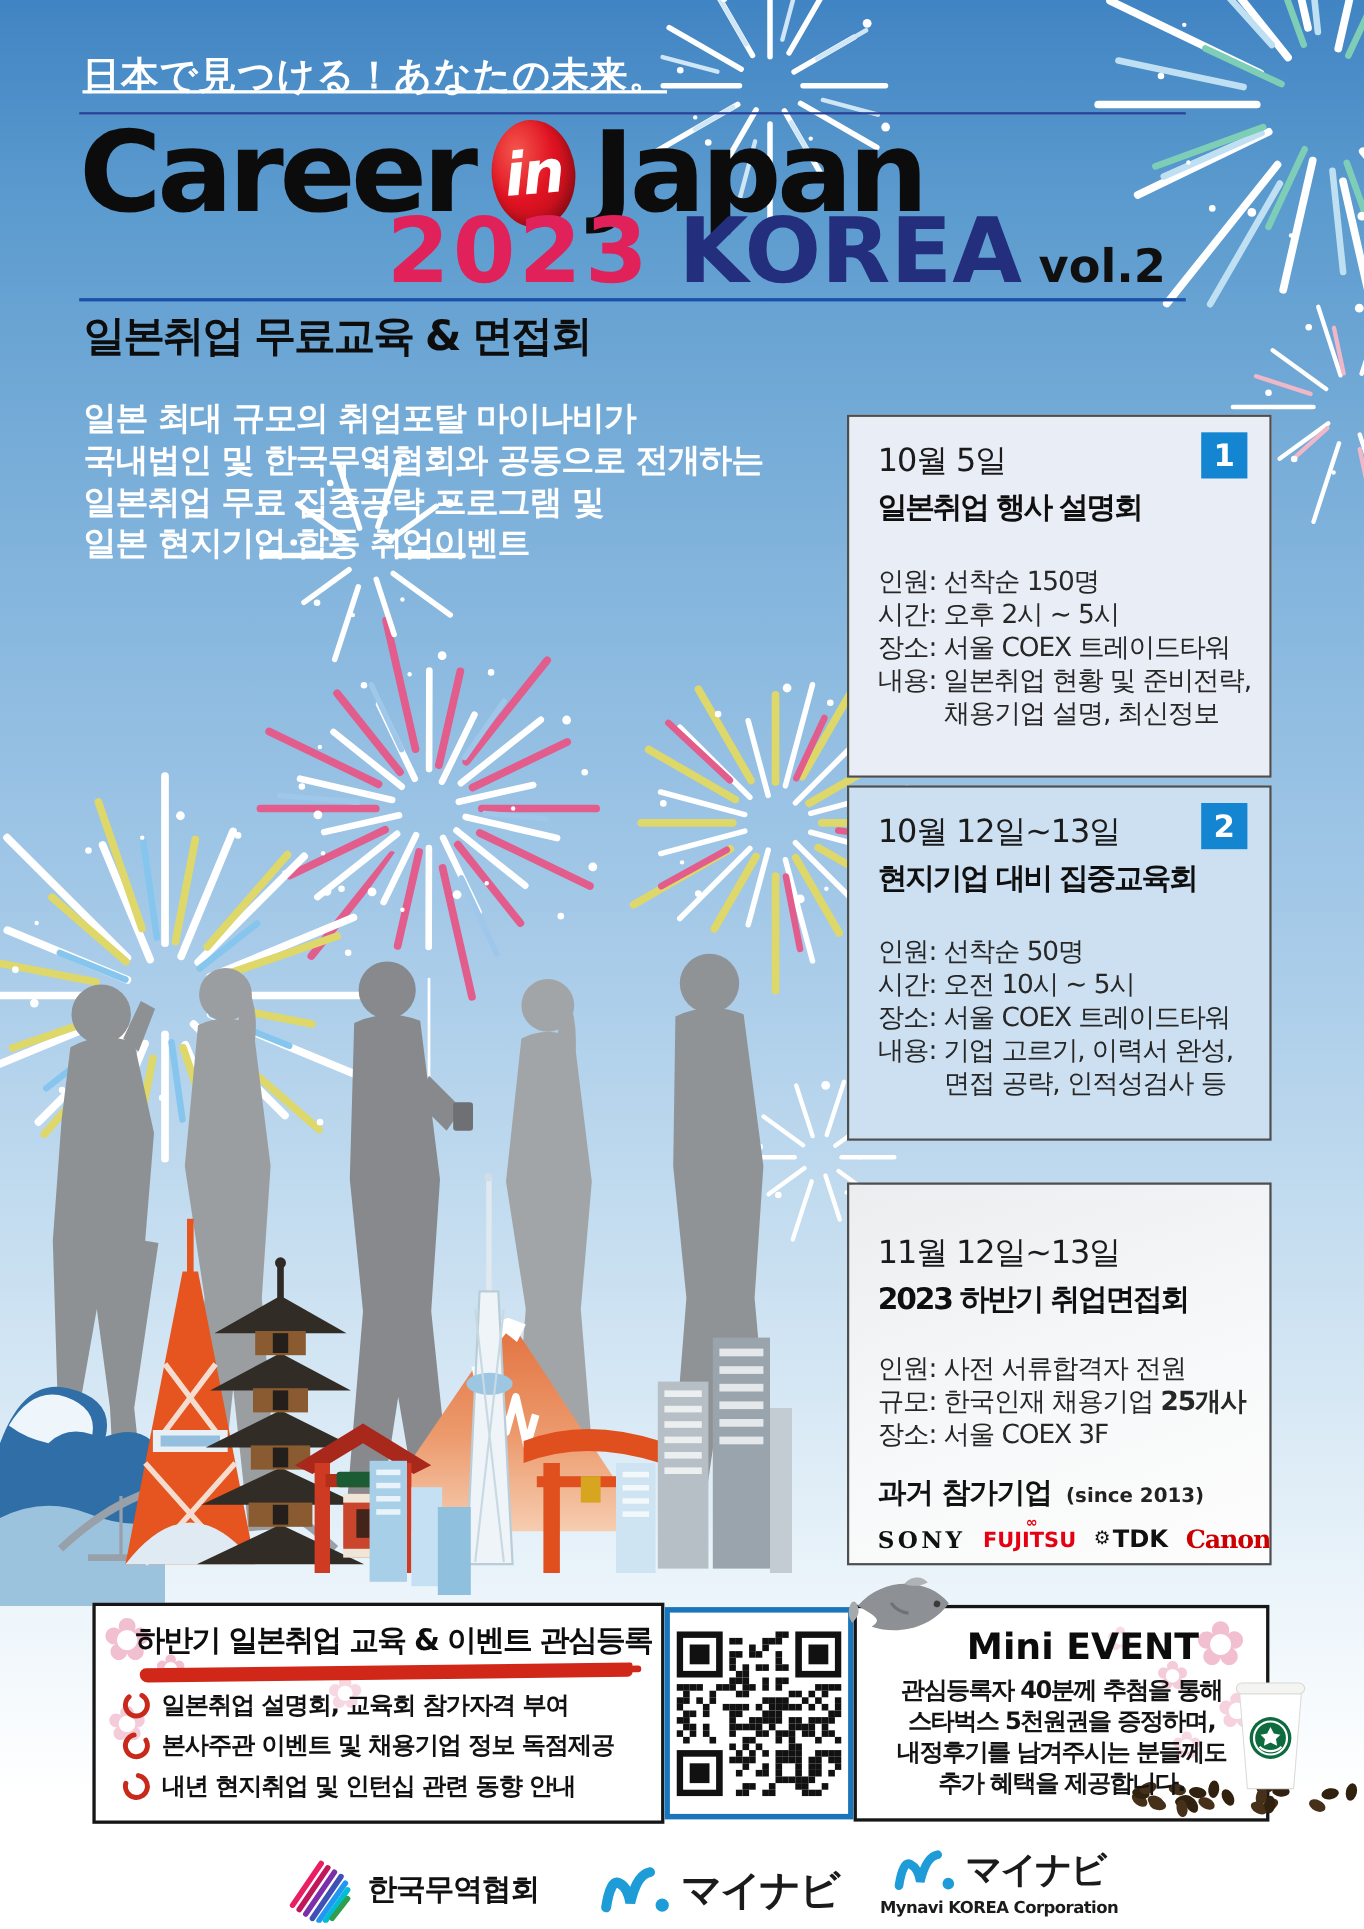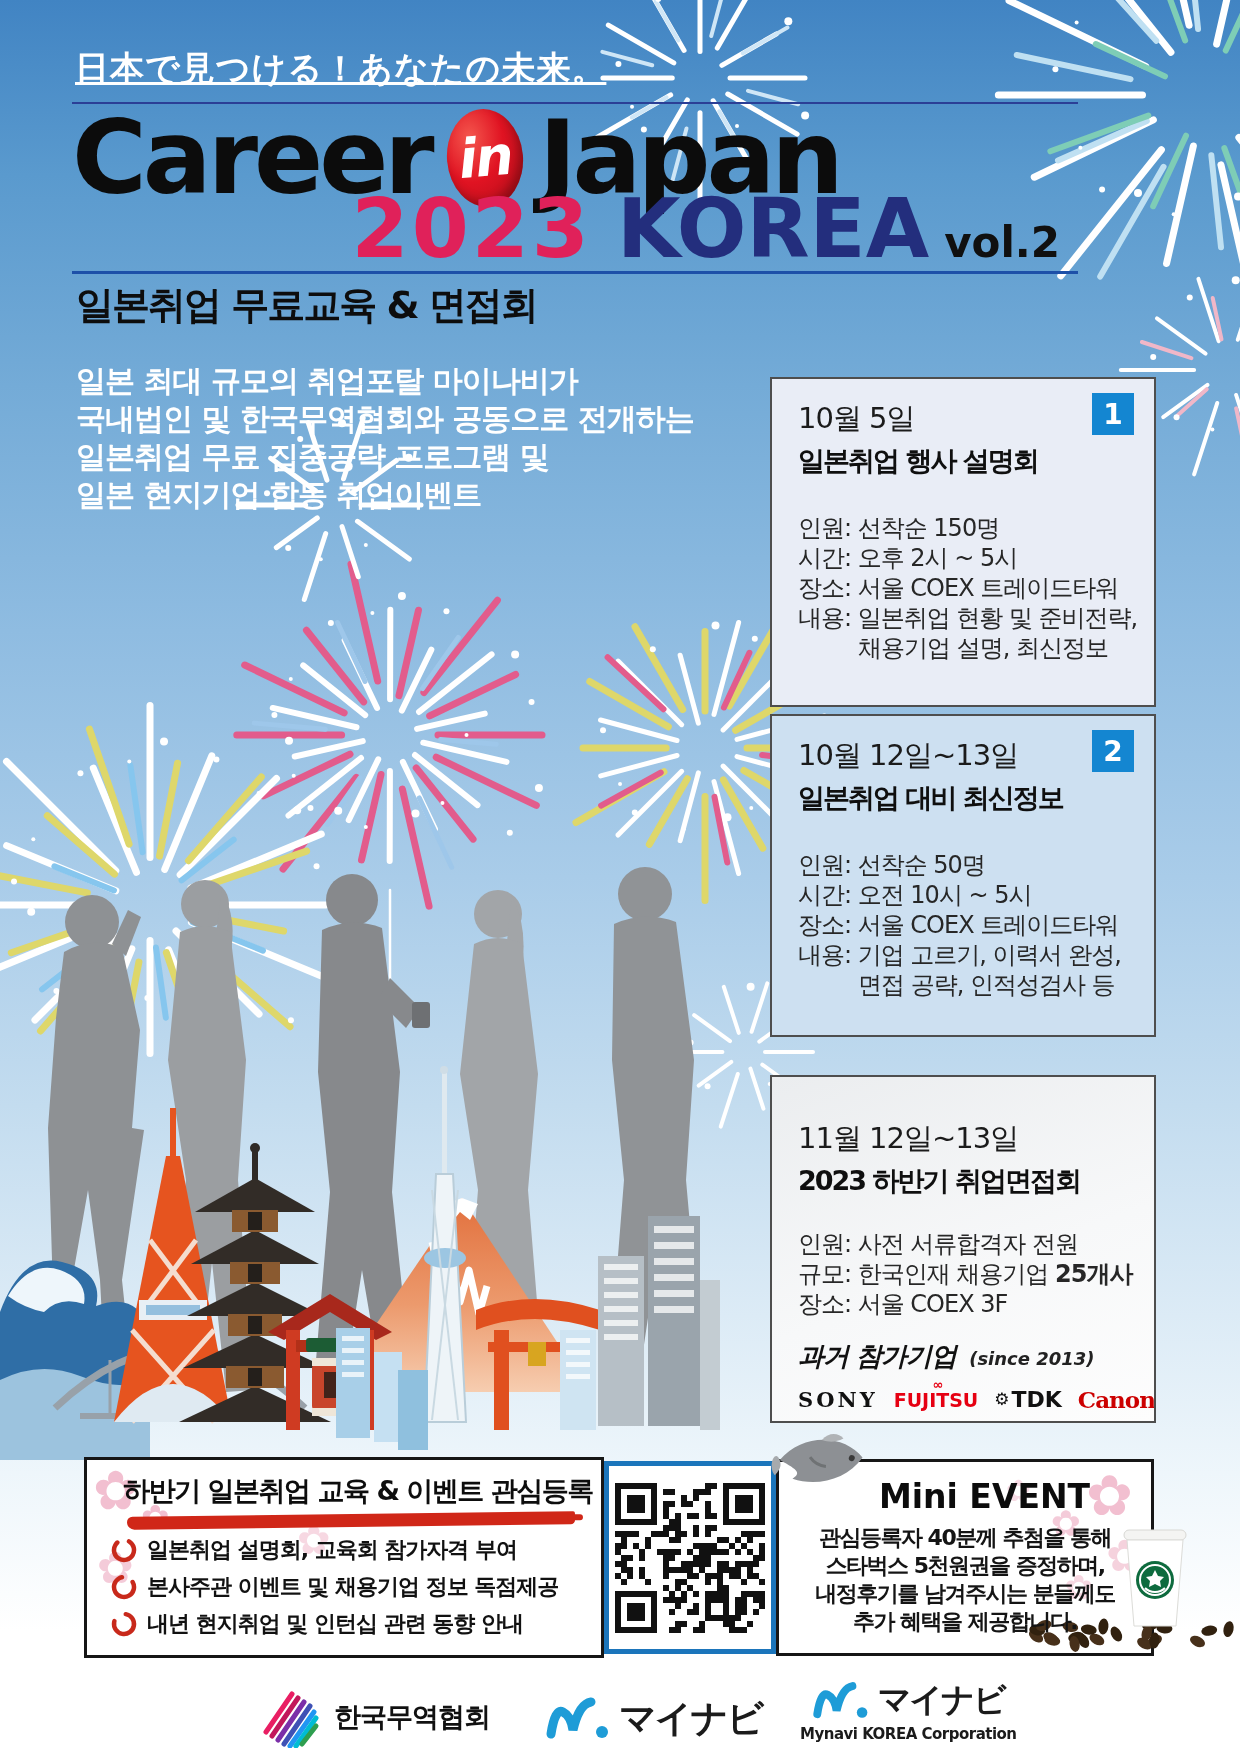--- a/index.html
+++ b/index.html
@@ -33,21 +33,21 @@
   .box3{top:1075px;height:348px;background:linear-gradient(160deg,#ebedef 0%,#f7f8f9 55%,#fdfdfd 100%);}
   .badge{position:absolute;top:14px;right:20px;width:42px;height:42px;background:#1486d1;color:#fff;
     font-size:28px;font-weight:700;display:flex;align-items:center;justify-content:center;}
   .event-date{font-size:29px;color:#1b1b1b;letter-spacing:-1px;margin-top:4px;}
   .event-title{font-size:27px;font-weight:700;color:#0f0f0f;letter-spacing:-2px;margin-top:4px;white-space:nowrap;}
   .event-lines{margin-top:34px;font-size:24px;line-height:30px;color:#272727;letter-spacing:-1px;}
   .event-lines div{white-space:nowrap;}
   .event-lines .cont{padding-left:60px;}
   .box3 .event-lines{margin-top:30px;}
   .bold{font-weight:800;}
-  .past-row{margin-top:20px;white-space:nowrap;font-style:italic;}
+  .past-row{margin-top:20px;white-space:nowrap;}
   .past-label{font-size:26px;font-weight:800;color:#111;letter-spacing:-1px;}
   .past-note{font-size:18px;font-weight:700;color:#222;margin-left:8px;}
   .brand-row{display:flex;align-items:center;gap:16px;margin-top:12px;}
   .b-sony{font-family:"DejaVu Serif","Liberation Serif",serif;font-weight:700;font-size:21px;letter-spacing:3px;color:#111;}
   .b-fujitsu{color:#e60012;font-weight:800;font-size:19px;position:relative;letter-spacing:0;}
   .b-fujitsu::before{content:"∞";position:absolute;top:-12px;left:46%;font-size:13px;color:#e60012;}
   .b-tdk{font-weight:800;font-size:22px;color:#111;}
   .b-tdk::before{content:"⚙";font-size:17px;margin-right:2px;vertical-align:2px;}
   .b-canon{color:#c00;font-weight:800;font-size:23px;font-family:"DejaVu Serif","Liberation Serif",serif;letter-spacing:-1px;}
   
@@ -550,21 +550,21 @@
       <div>시간: 오후 2시 ~ 5시</div>
       <div>장소: 서울 COEX 트레이드타워</div>
       <div>내용: 일본취업 현황 및 준비전략,</div>
       <div class="cont">채용기업 설명, 최신정보</div>
     </div>
   </div>
 
   <div class="event-box box2">
     <div class="badge">2</div>
     <div class="event-date">10월 12일~13일</div>
-    <div class="event-title">일본취업 대비 최신정보</div>
+    <div class="event-title">현지기업 대비 집중교육회</div>
     <div class="event-lines">
       <div>인원: 선착순 50명</div>
       <div>시간: 오전 10시 ~ 5시</div>
       <div>장소: 서울 COEX 트레이드타워</div>
       <div>내용: 기업 고르기, 이력서 완성,</div>
       <div class="cont">면접 공략, 인적성검사 등</div>
     </div>
   </div>
 
   <div class="event-box box3">

